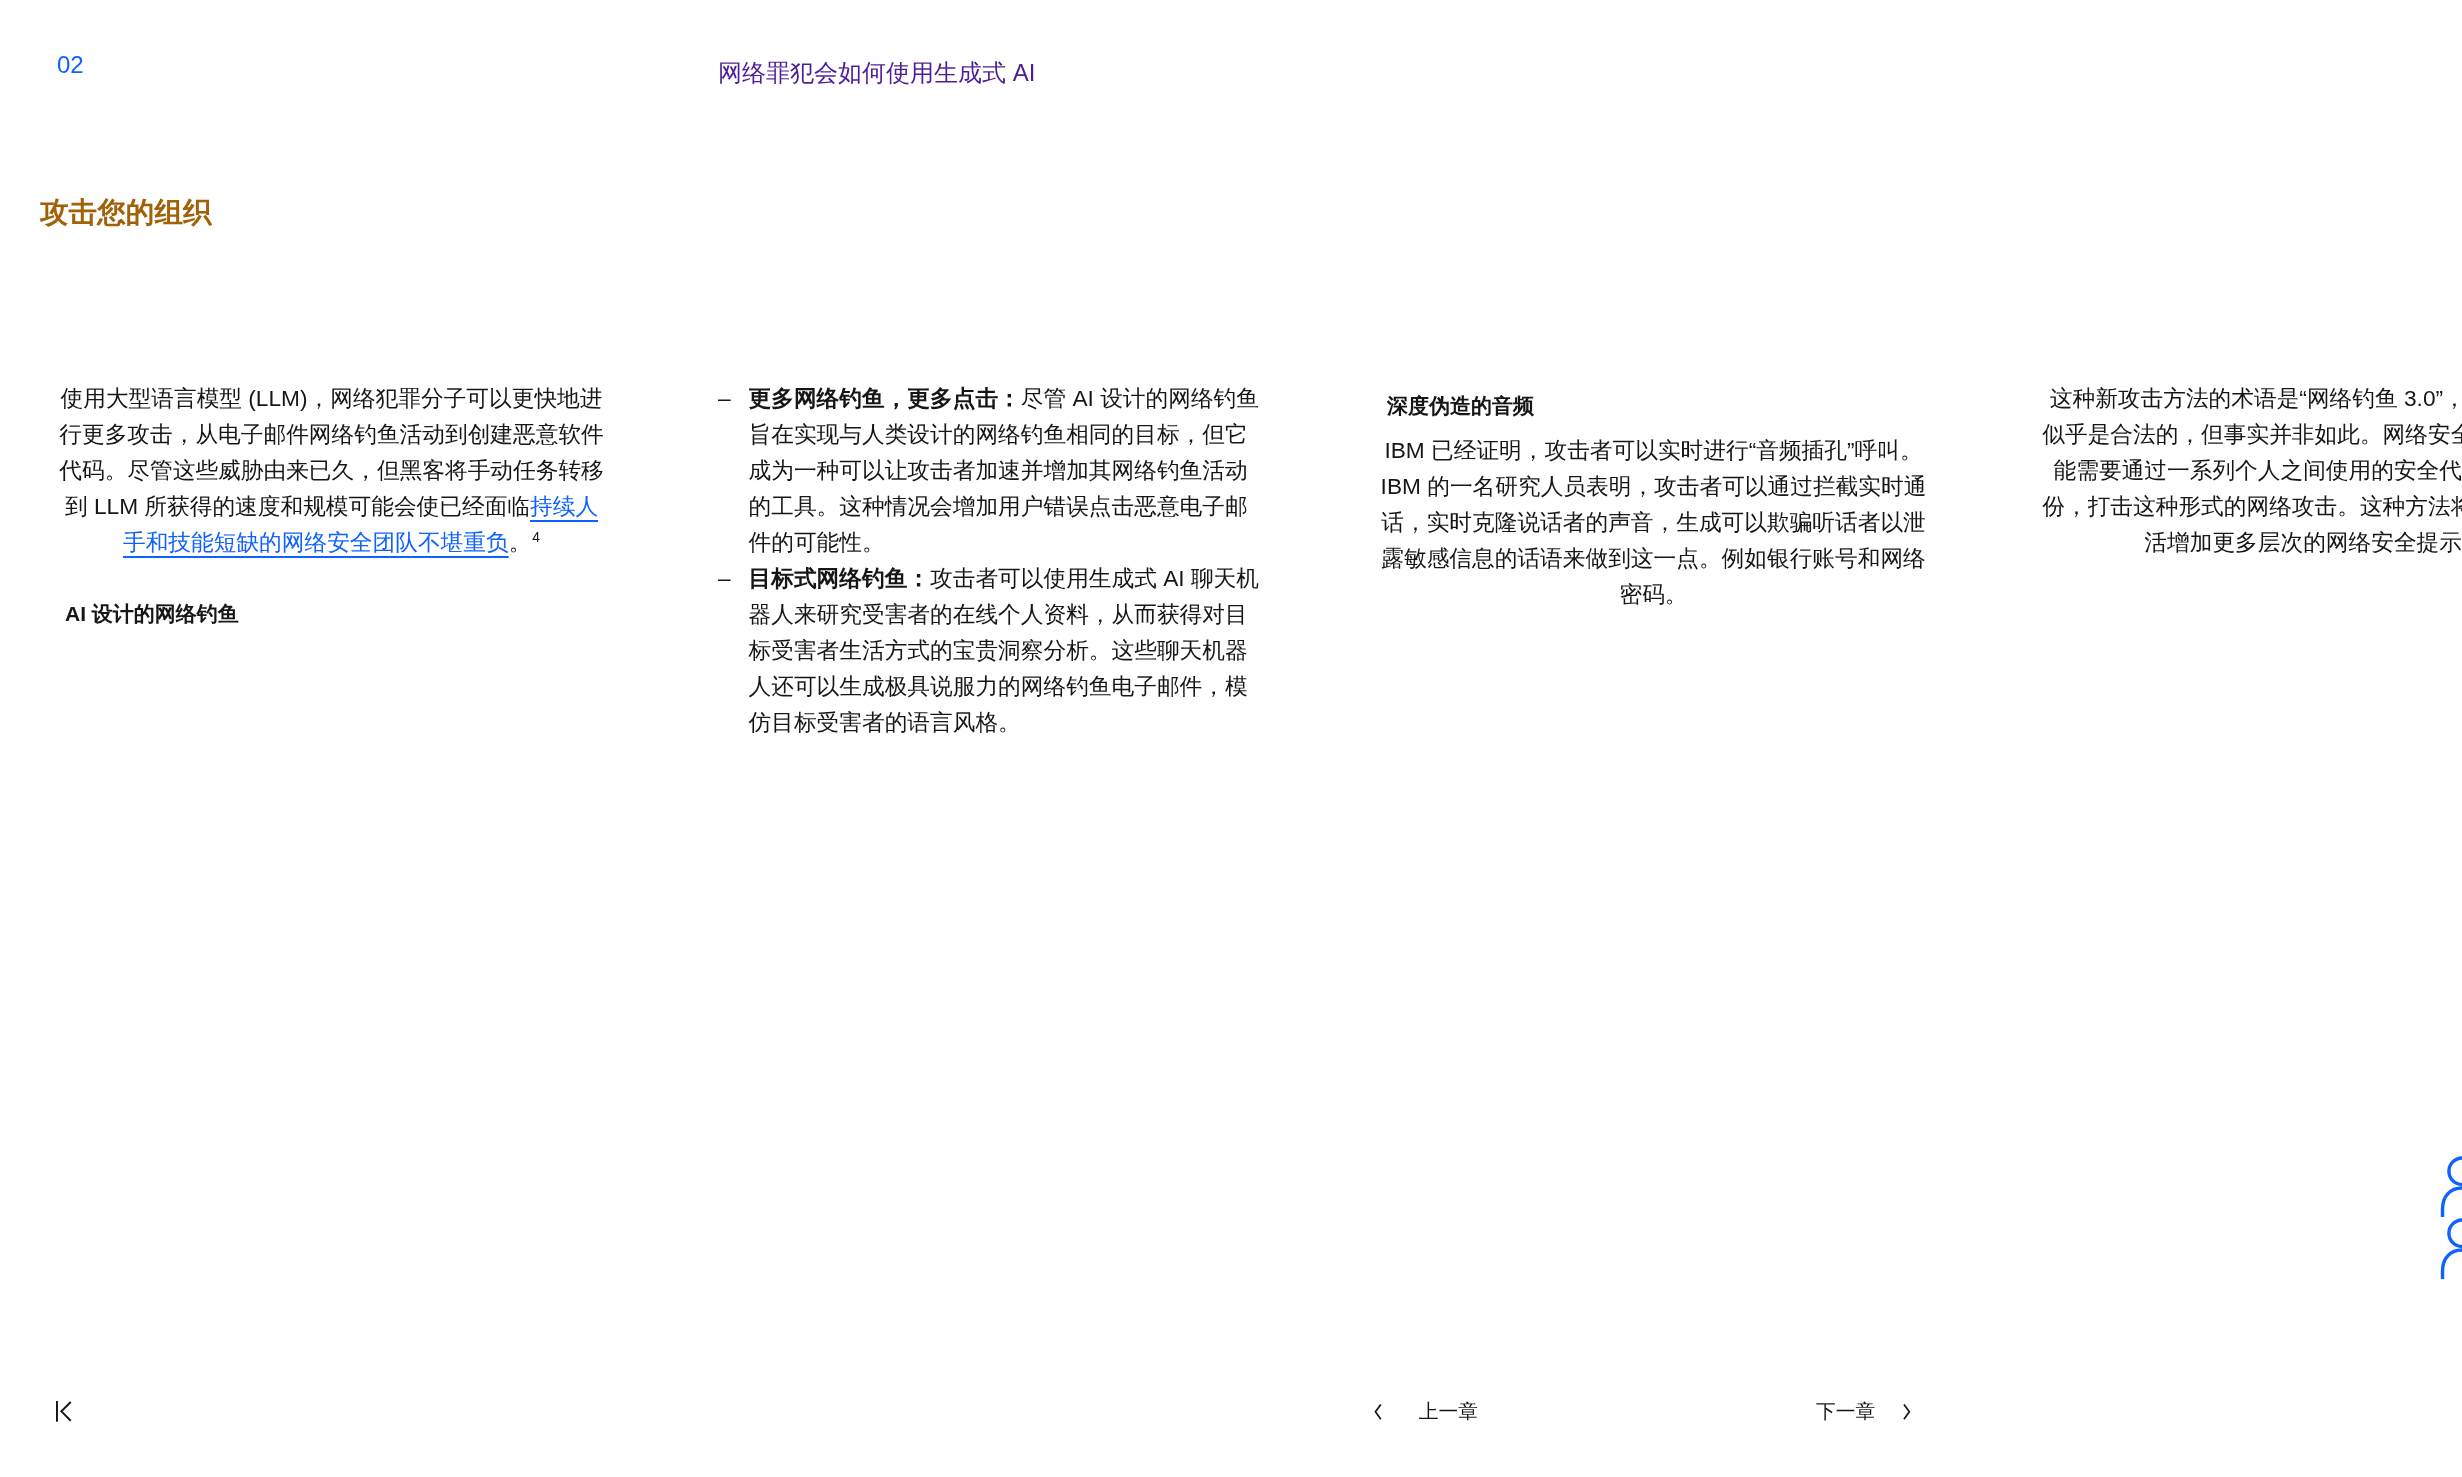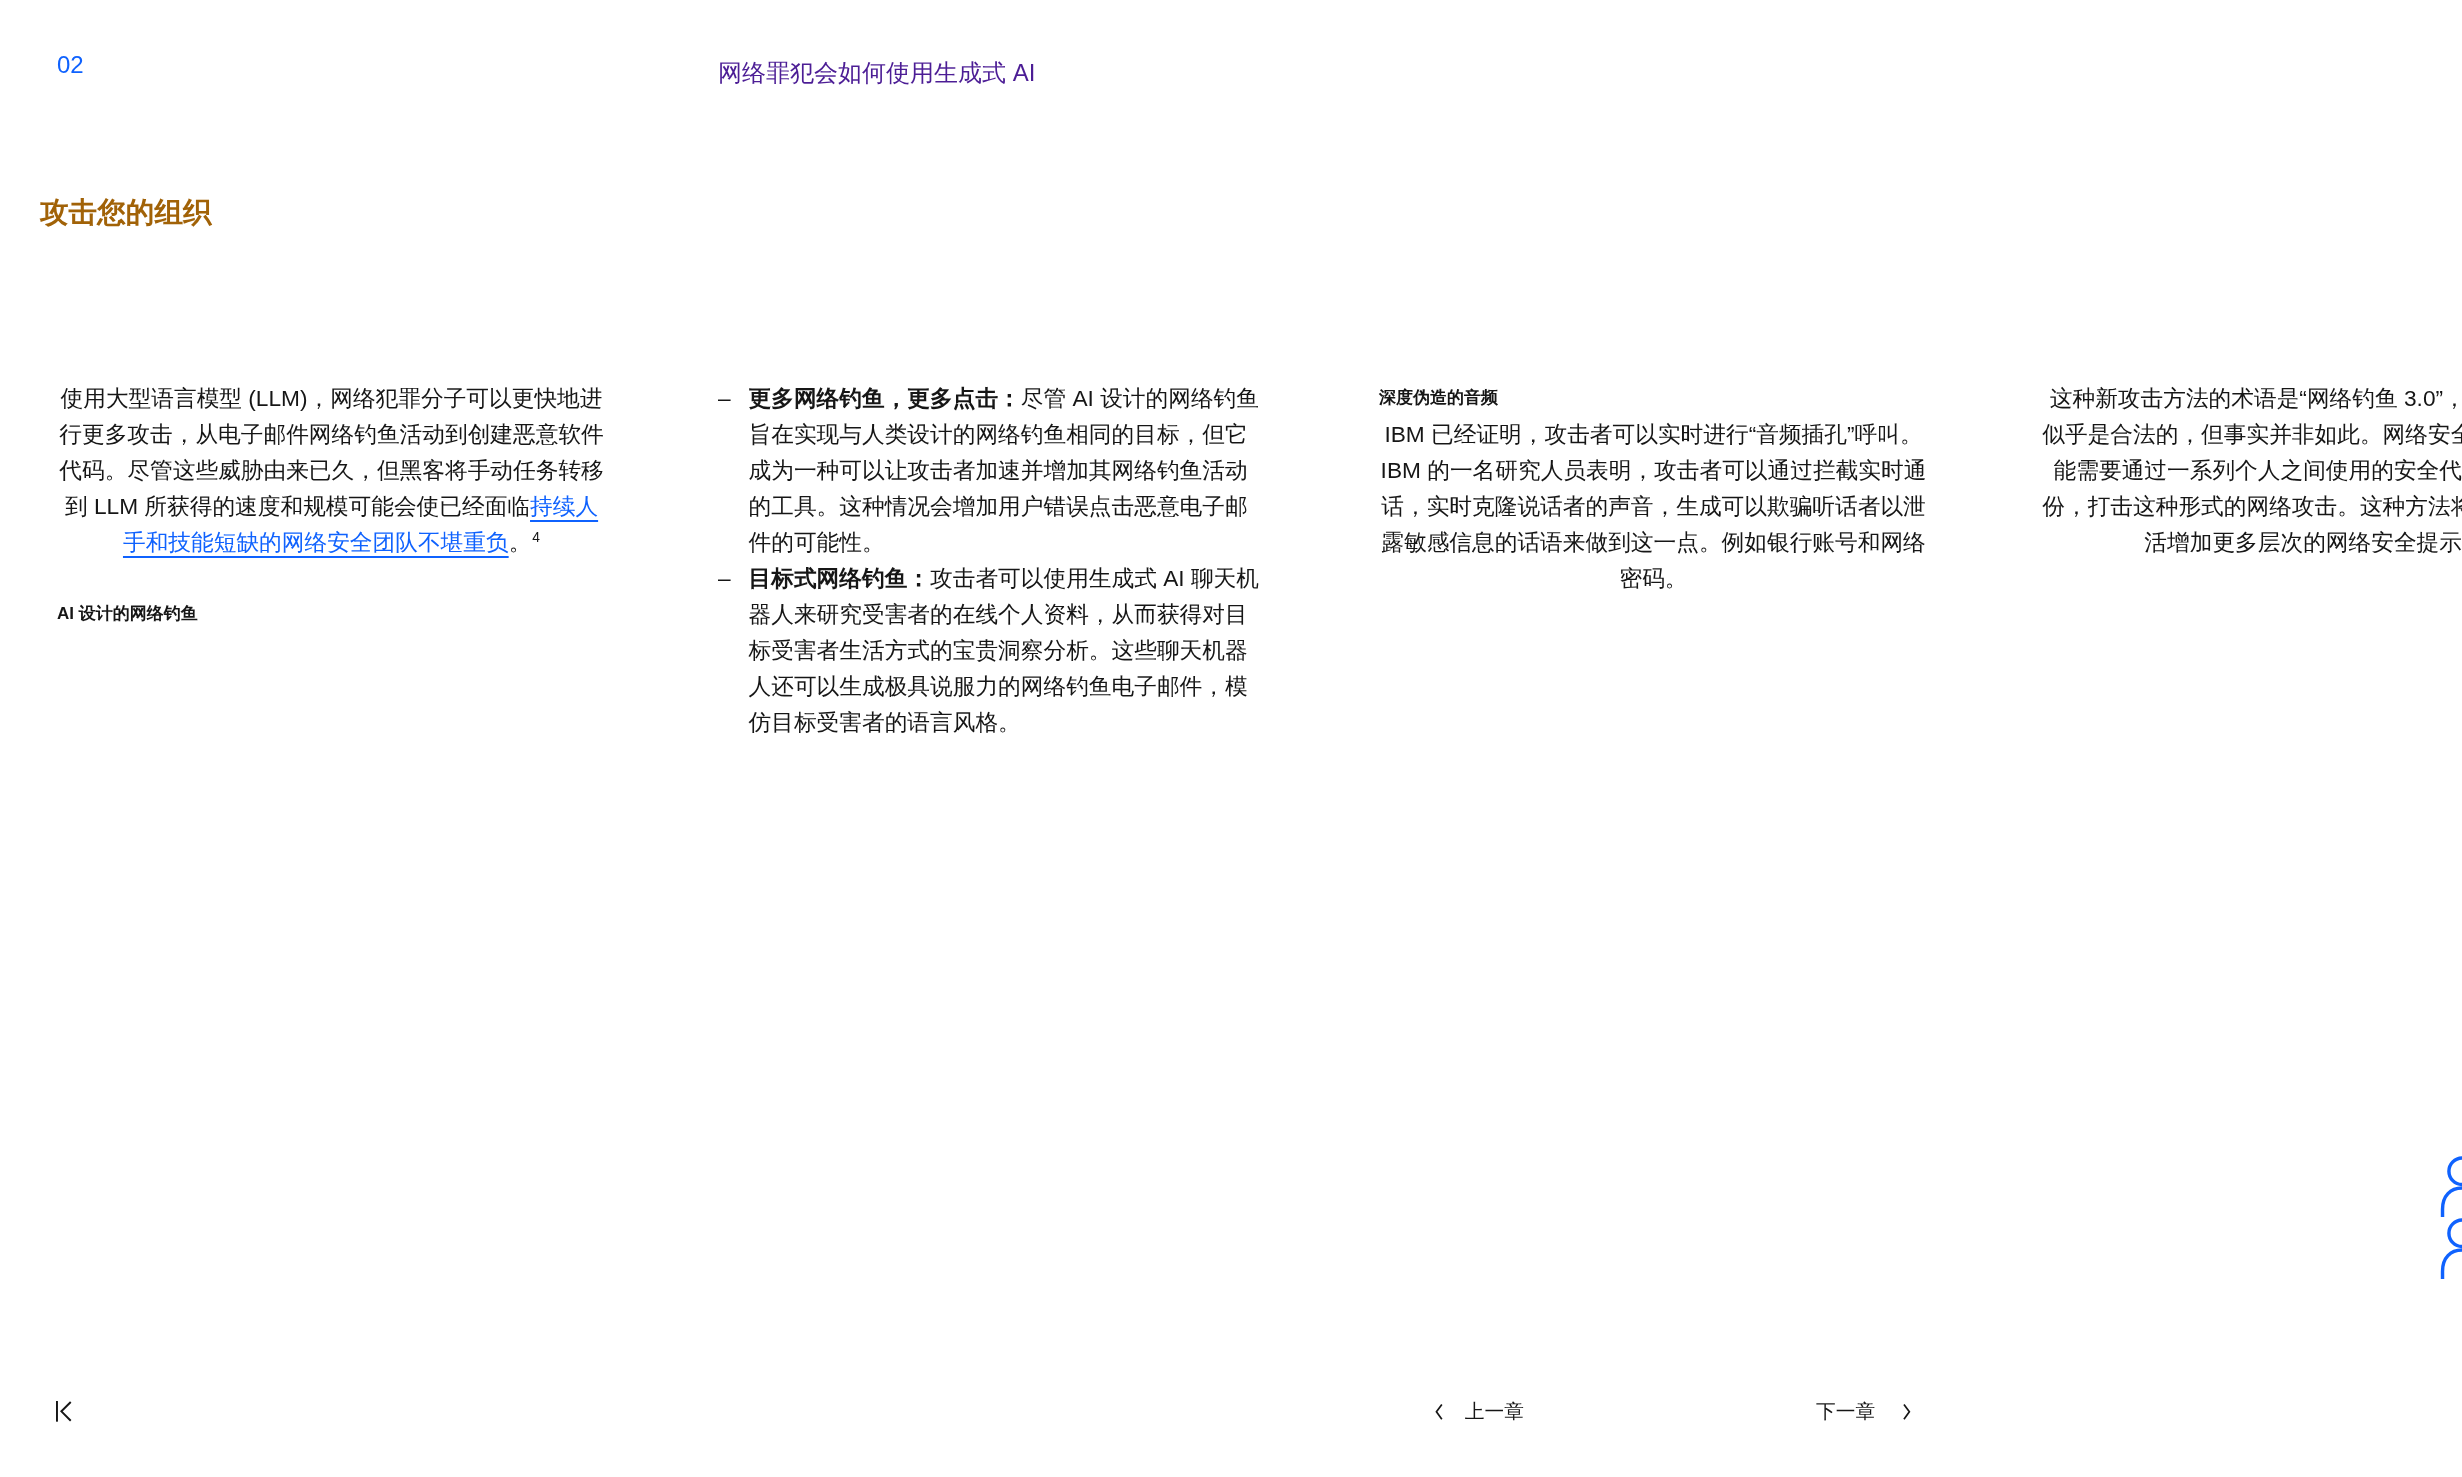--- a/index.html
+++ b/index.html
@@ -29,21 +29,21 @@
   .content{
     position:absolute;left:57px;top:380px;
     display:grid;
     grid-template-columns:repeat(4,549px);
     column-gap:112px;
     font-size:22.7px;line-height:36px;
   }
   .col p{margin:0;text-align:center;}
   .col .para-gap{margin-bottom:36px;}
   .col h3{
-    margin:0;font-size:17px;line-height:36px;font-weight:700;color:#161616;
+    margin:8px;font-size:21px;line-height:36px;font-weight:700;color:#161616;
   }
   .inline-link{
     color:#0f62fe;
     text-decoration:underline;
     text-decoration-thickness:2px;
     text-underline-offset:5.9px;
     cursor:pointer;
   }
   .sup{
     font-size:13.8px;line-height:0;
@@ -58,21 +58,21 @@
     position:absolute;left:2439px;top:1156px;
     width:133px;height:123px;
   }
   
   .footer-item{
     position:absolute;top:1400px;
     font-size:19.7px;line-height:23.6px;color:#161616;
     display:flex;align-items:center;
   }
   .skip-btn{left:55px;cursor:pointer;}
-  .prev-btn{left:1434px;gap:21px;cursor:pointer;}
+  .prev-btn{left:1373px;gap:36px;cursor:pointer;}
   .next-btn{left:1816px;gap:27px;cursor:pointer;}
   .chev{display:block;}
 </style>
 </head>
 <body>
 
 <div class="page">
 
   <div class="hdr-num">02</div>
   <div class="hdr-title">网络罪犯会如何使用生成式 AI</div>

